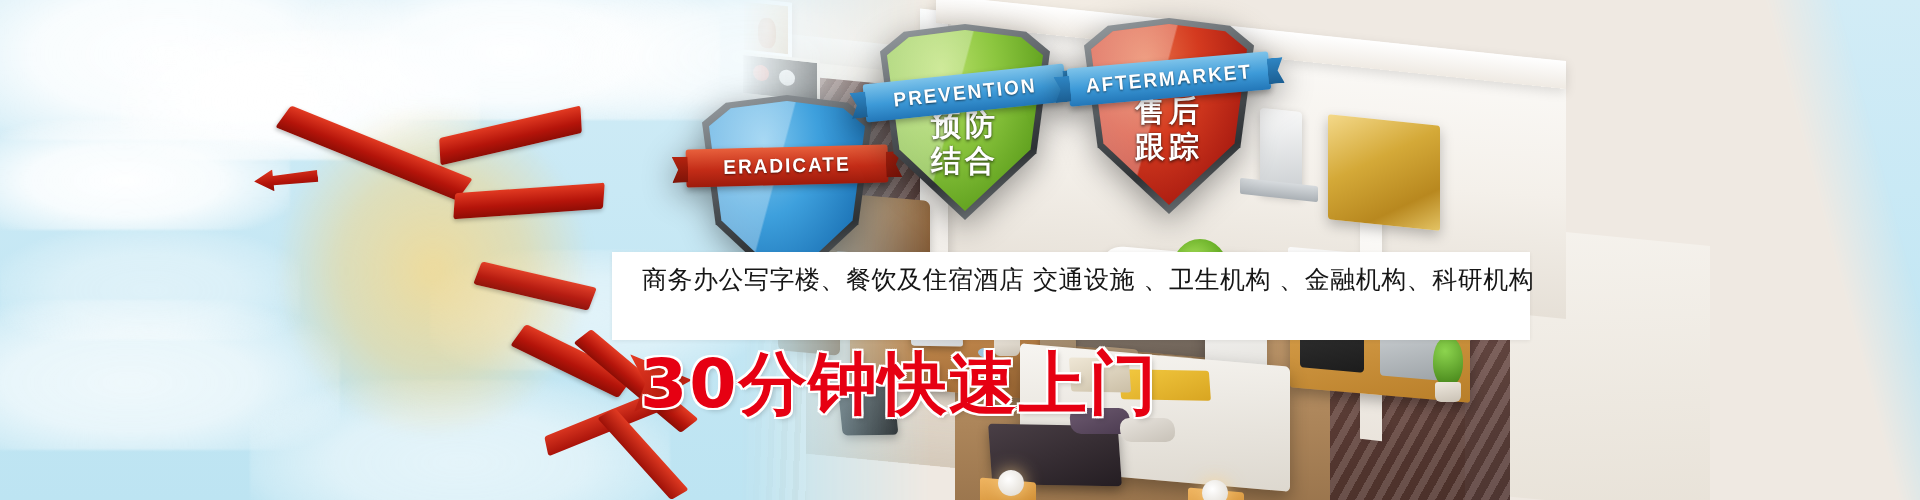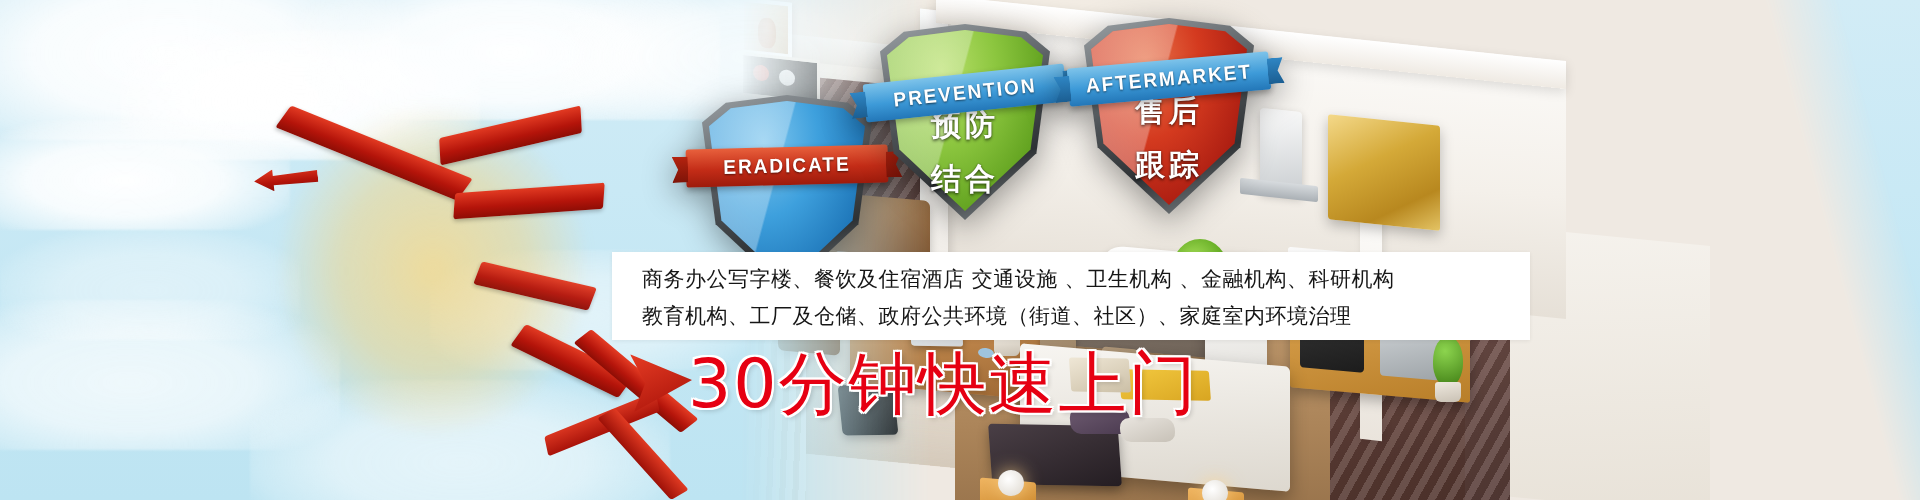--- a/index.html
+++ b/index.html
@@ -240,21 +240,21 @@
     content:""; position:absolute; top:7px; width:16px; height:26px;
   }
   .ribbon.r-red::before  { left:-14px;  background:linear-gradient(180deg,#b4230f,#7e1408); clip-path:polygon(0 0,100% 0,100% 100%,0 100%,38% 50%); }
   .ribbon.r-red::after   { right:-14px; background:linear-gradient(180deg,#b4230f,#7e1408); clip-path:polygon(0 0,100% 0,62% 50%,100% 100%,0 100%); }
   .ribbon.r-blue::before { left:-14px;  background:linear-gradient(180deg,#2f86c4,#1b5e92); clip-path:polygon(0 0,100% 0,100% 100%,0 100%,38% 50%); }
   .ribbon.r-blue::after  { right:-14px; background:linear-gradient(180deg,#2f86c4,#1b5e92); clip-path:polygon(0 0,100% 0,62% 50%,100% 100%,0 100%); }
 
   .cn-lines {
     position:absolute; left:0; right:0;
     display:flex; flex-direction:column; align-items:center;
-    gap:20px;
+    gap:2px;
     pointer-events:none;
   }
   .cn-lines div {
     color:#fff;
     font-weight:bold;
     font-size:30px;
     letter-spacing:4px;
     line-height:1.12;
     text-shadow:0 2px 3px rgba(0,0,0,.45), 0 0 2px rgba(0,0,0,.5);
   }
@@ -341,43 +341,42 @@
   #text-panel {
     position:absolute;
     left:612px; top:252px;
     width:918px; height:88px;
     background:#fff;
     box-shadow:0 1px 4px rgba(0,0,0,.07);
     padding:9px 0 0 30px;
   }
   #text-panel p {
     font-family:"DejaVu Sans", sans-serif;
-    font-size:21px;
+    font-size:25px;
     line-height:37px;
     color:#161616;
     white-space:nowrap;
     letter-spacing:.5px;
   }
 
   
   #headline {
     position:absolute;
     left:640px; top:350px;
     font-family:"DejaVu Sans", sans-serif;
-    font-weight:normal;
+    font-weight:bold;
     font-size:68px;
     line-height:1;
     color:#e60012;
     letter-spacing:2px;
     white-space:nowrap;
     text-shadow:
       2px 0 0 #fff, -2px 0 0 #fff, 0 2px 0 #fff, 0 -2px 0 #fff,
       2px 2px 0 #fff, -2px 2px 0 #fff, 2px -2px 0 #fff, -2px -2px 0 #fff,
       3px 3px 5px rgba(0,0,0,.18);
-    margin-left: 48px;
   }
 </style>
 </head>
 <body>
 
 <div id="banner">
 
   <div>
     <div class="cloud c1"></div>
     <div class="cloud c2"></div>
@@ -523,18 +522,17 @@
       <div>售后</div>
       <div>跟踪</div>
     </div>
     <div class="ribbon r-blue">
       <span>AFTERMARKET</span>
     </div>
   </div>
 
   <div id="text-panel">
     <p>商务办公写字楼、餐饮及住宿酒店 交通设施 、卫生机构 、金融机构、科研机构</p>
-    <p>教育机构、工厂及仓储、政府公共环境（街道、社区）、家庭室内环境治理</p>
   </div>
 
   <div id="headline">30分钟快速上门</div>
 
 </div>
 
 </body></html>

